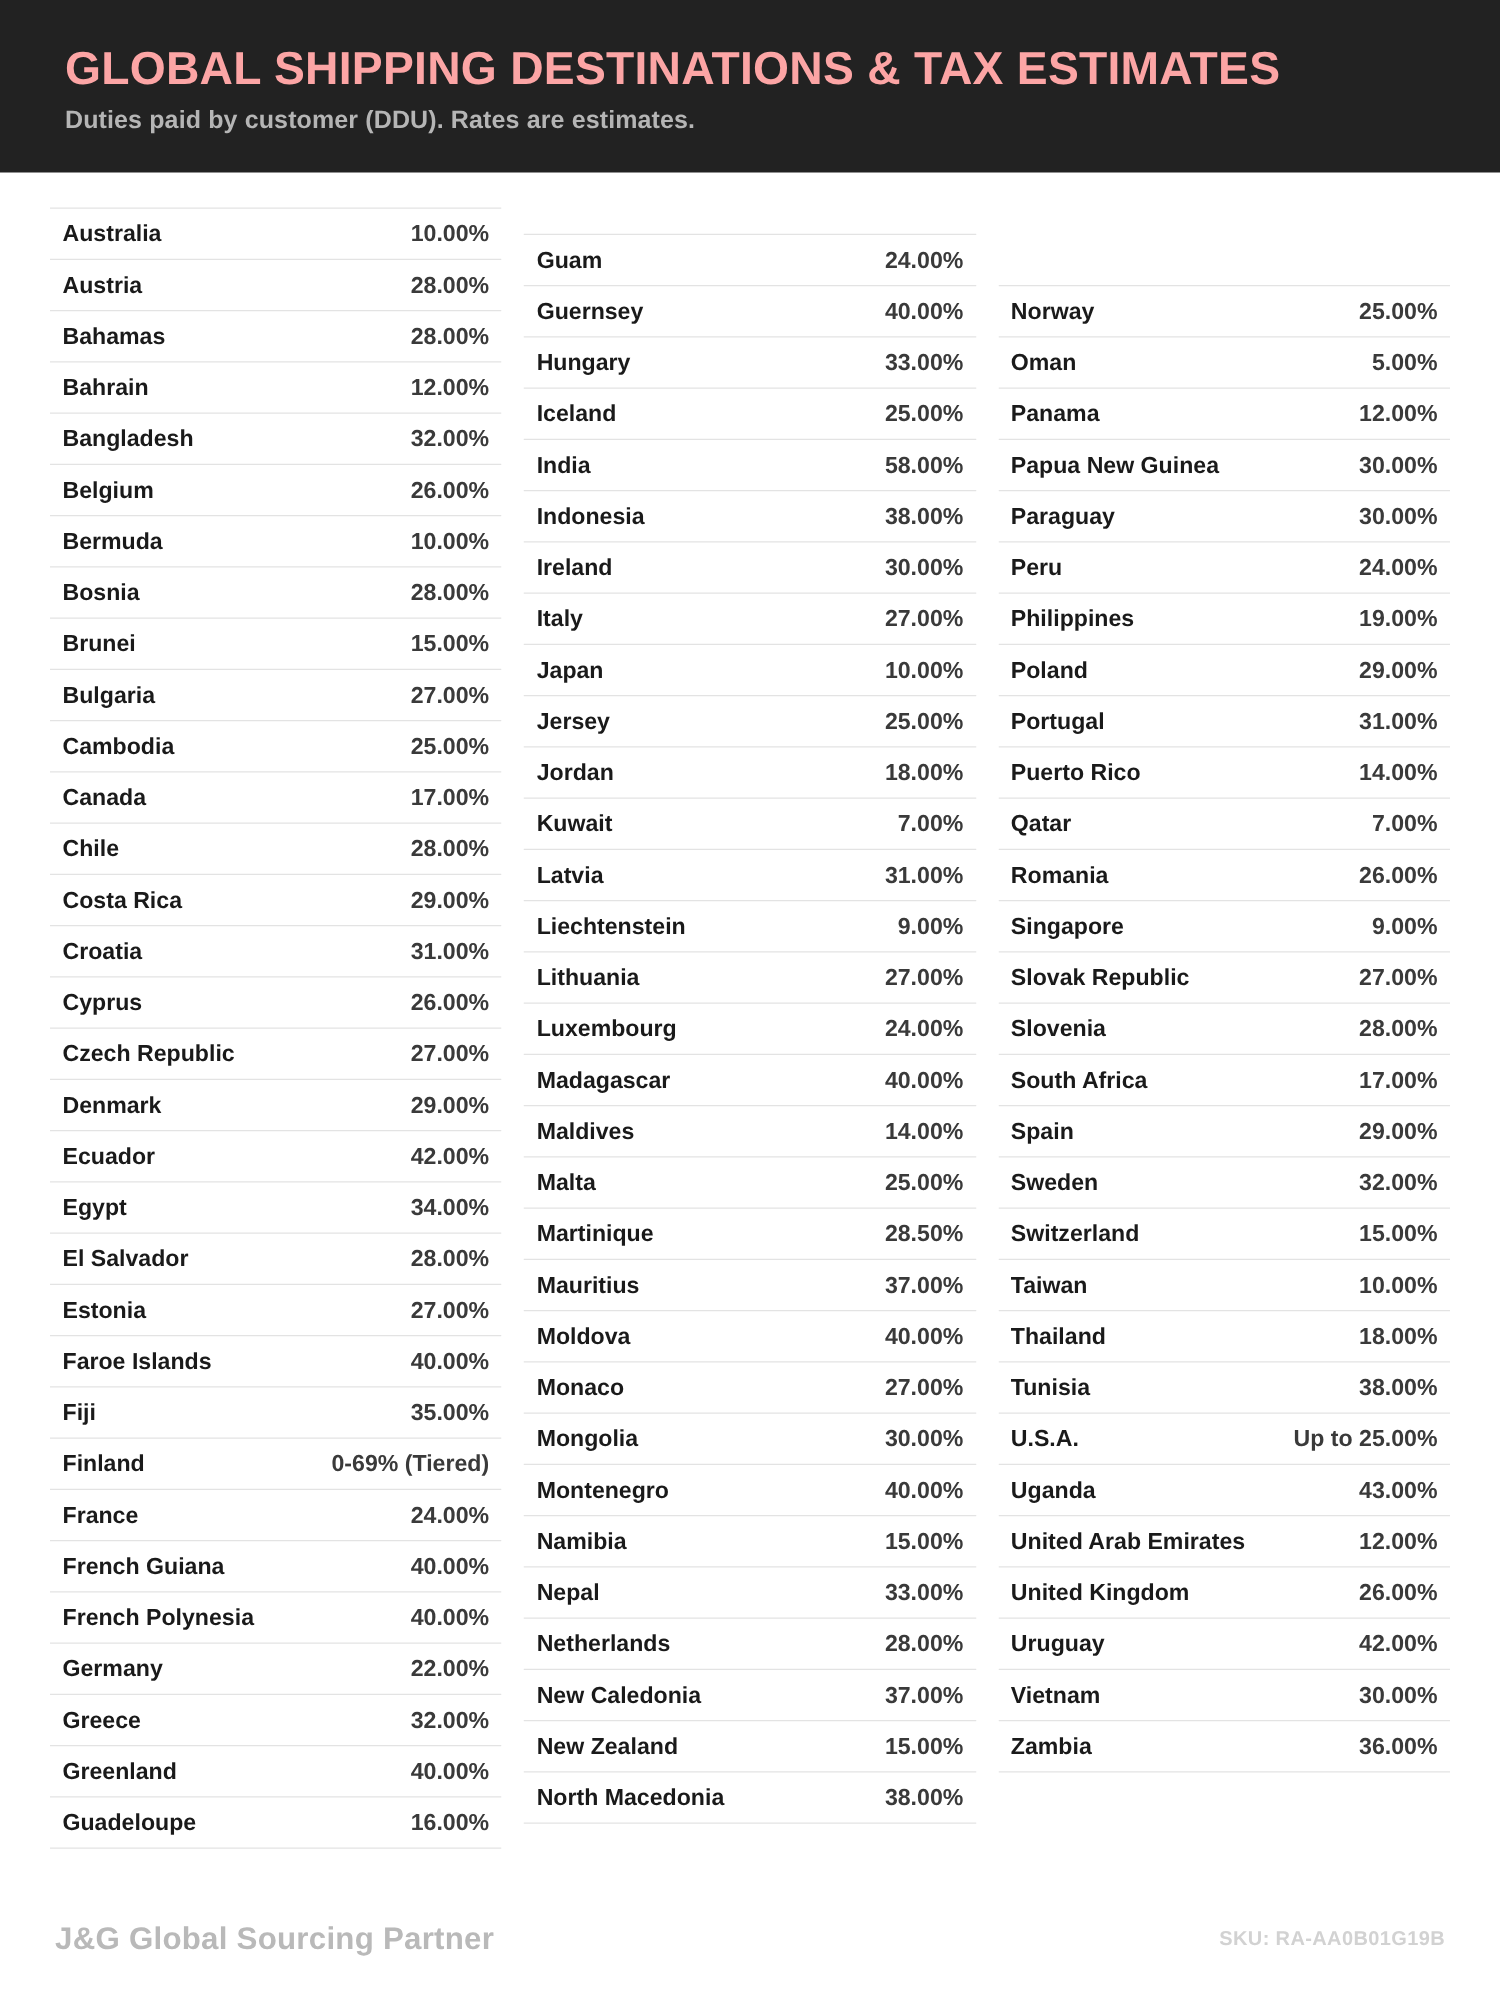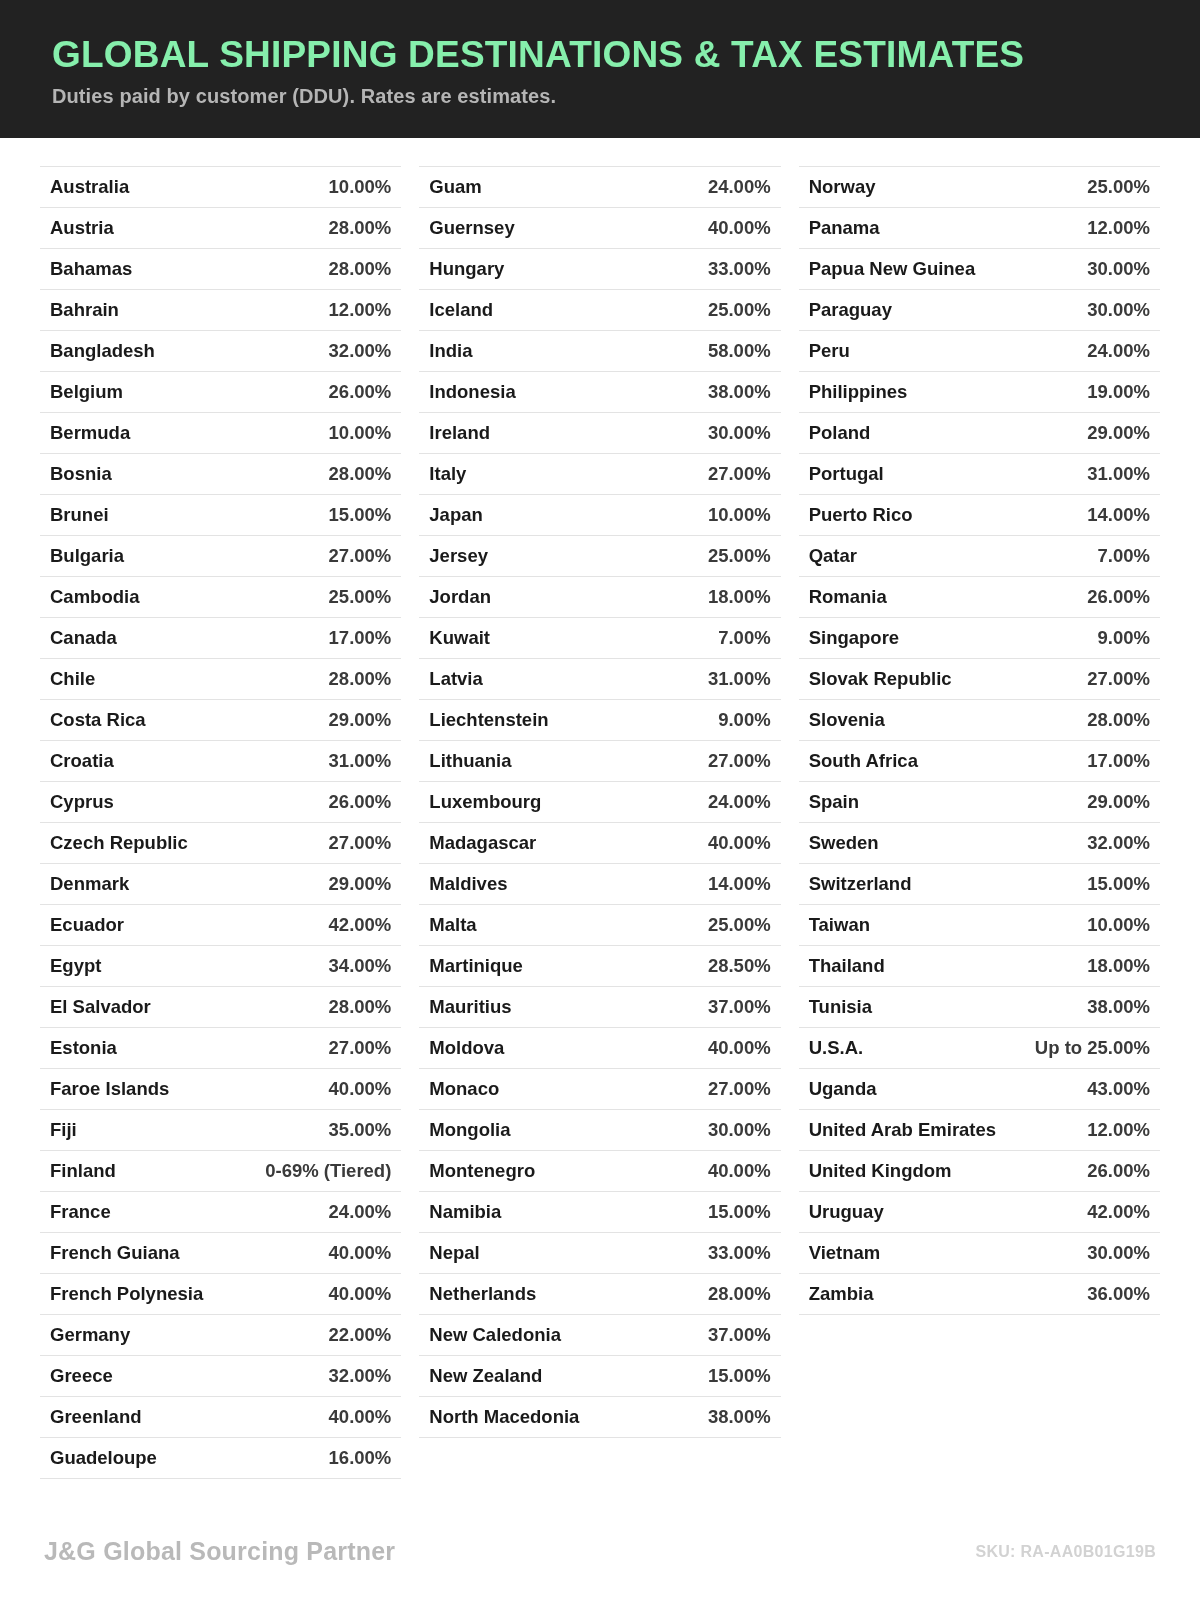--- a/index.html
+++ b/index.html
@@ -21,21 +21,21 @@
     flex-direction: column;
     background: #ffffff;
   }
   
   .header {
     background: #222222;
     padding: 34px 52px 30px 52px;
     box-sizing: border-box;
   }
   .header-title {
-    color: #86efac;
+    color: #fca5a5;
     font-size: 37px;
     font-weight: bold;
     letter-spacing: 0.2px;
     line-height: 1.12;
     margin: 0 0 10px 0;
   }
   .header-subtitle {
     color: #b5b5b5;
     font-size: 20px;
     font-weight: bold;
@@ -44,21 +44,21 @@
   }
   
   .content {
     flex: 1 1 auto;
     padding: 28px 40px 0 40px;
     box-sizing: border-box;
   }
   .columns {
     display: flex;
     gap: 18px;
-    align-items: flex-start;
+    align-items: center;
   }
   .column {
     flex: 1 1 0;
     display: flex;
     flex-direction: column;
   }
   .row {
     display: flex;
     align-items: baseline;
     justify-content: space-between;
@@ -372,20 +372,24 @@
             <span class="country">North Macedonia</span>
             <span class="rate">38.00%</span>
           </div>
         </div>
         <div class="column">
           <div class="row">
             <span class="country">Norway</span>
             <span class="rate">25.00%</span>
           </div>
           <div class="row">
+            <span class="country">Oman</span>
+            <span class="rate">5.00%</span>
+          </div>
+          <div class="row">
             <span class="country">Panama</span>
             <span class="rate">12.00%</span>
           </div>
           <div class="row">
             <span class="country">Papua New Guinea</span>
             <span class="rate">30.00%</span>
           </div>
           <div class="row">
             <span class="country">Paraguay</span>
             <span class="rate">30.00%</span>

